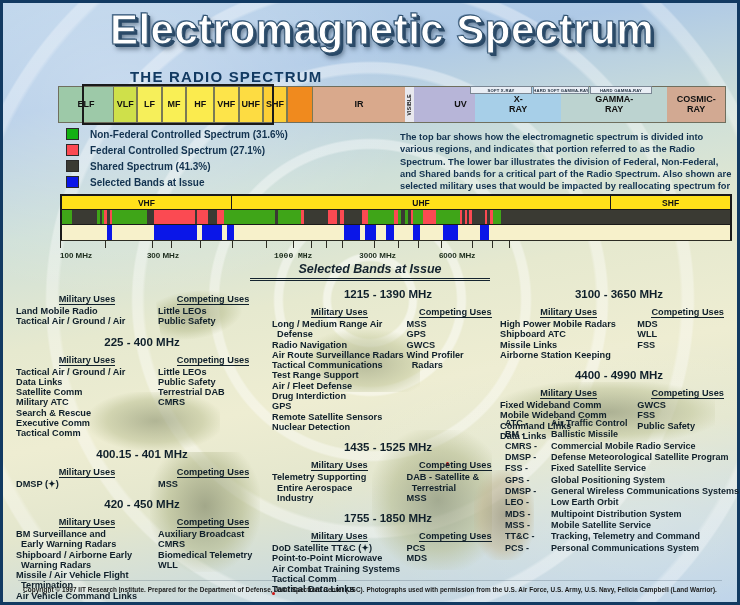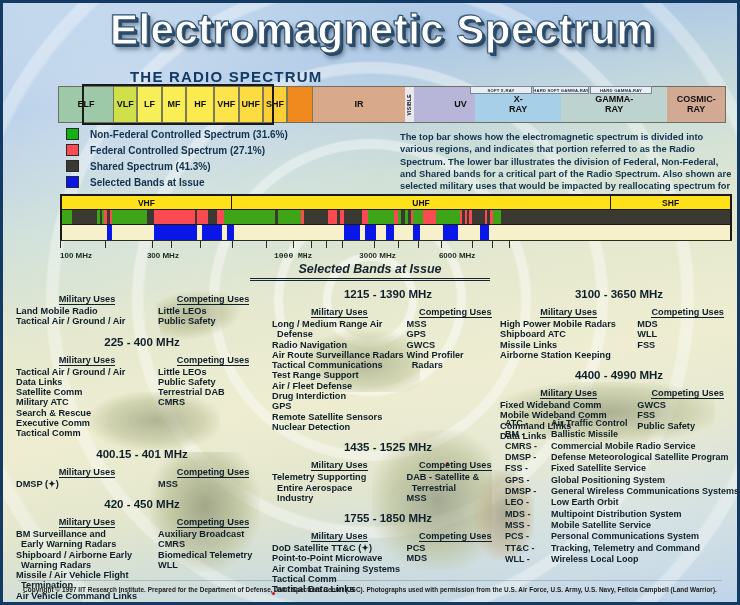--- a/index.html
+++ b/index.html
@@ -560,28 +560,24 @@
       </div>
       <div class="acrrow">
         <div class="acrkey">MDS -</div>
         <div class="acrval">Multipoint Distribution System</div>
       </div>
       <div class="acrrow">
         <div class="acrkey">MSS -</div>
         <div class="acrval">Mobile Satellite Service</div>
       </div>
       <div class="acrrow">
+        <div class="acrkey">TT&amp;C -</div>
+        <div class="acrval">Tracking, Telemetry and Command</div>
+      </div>
+      <div class="acrrow">
         <div class="acrkey">PCS -</div>
         <div class="acrval">Personal Communications System</div>
-      </div>
-      <div class="acrrow">
-        <div class="acrkey">TT&amp;C -</div>
-        <div class="acrval">Tracking, Telemetry and Command</div>
-      </div>
-      <div class="acrrow">
-        <div class="acrkey">WLL -</div>
-        <div class="acrval">Wireless Local Loop</div>
       </div>
     </div>
 
   <div class="footerline"></div>
   <div class="footer">Copyright © 1997 IIT Research Institute. Prepared for the Department of Defense, Joint Spectrum Center (JSC). Photographs used with permission from the U.S. Air Force, U.S. Army, U.S. Navy, Felicia Campbell (Land Warrior).</div>
 </div>
 
 </body></html>

